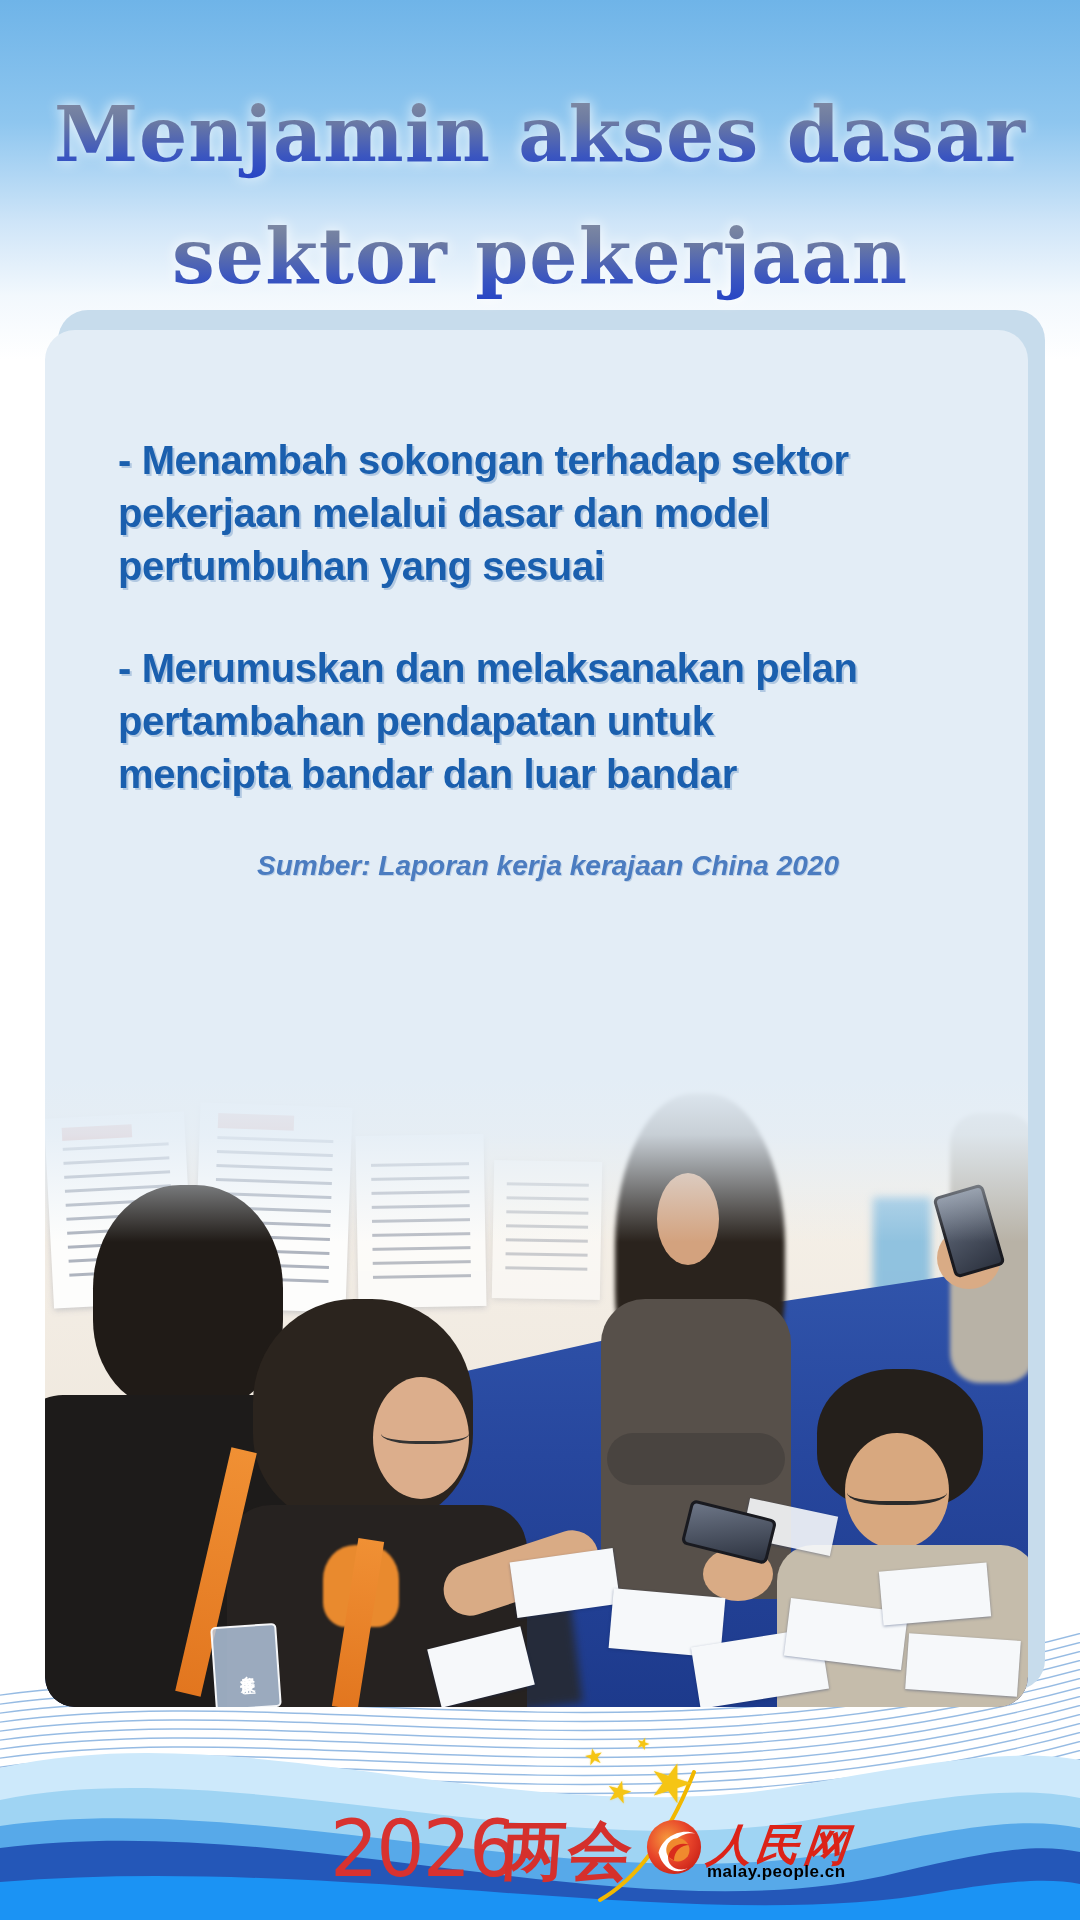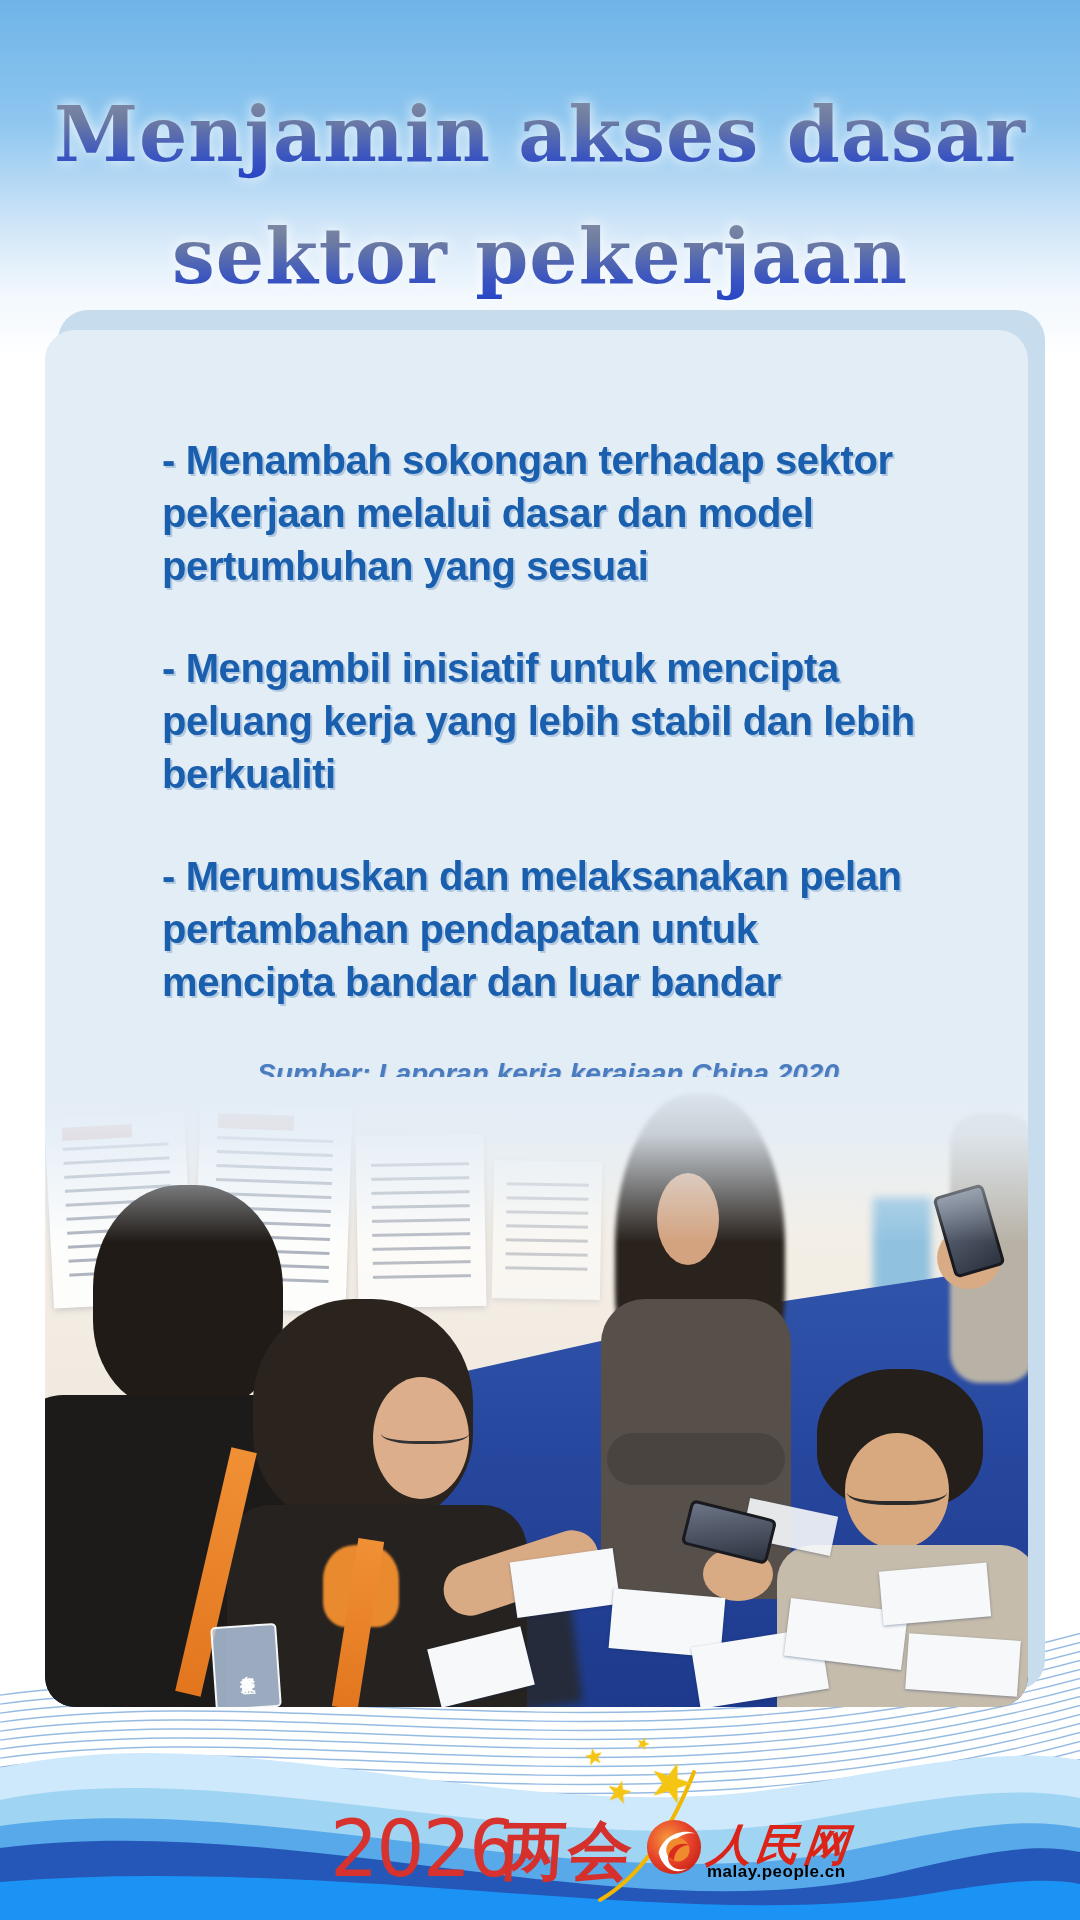--- a/index.html
+++ b/index.html
@@ -21,21 +21,21 @@
 
   
   .card-back{position:absolute;left:58px;top:310px;width:987px;height:1380px;
        background:#c7dcec;border-radius:30px;z-index:2;}
   .card-front{position:absolute;left:45px;top:330px;width:983px;height:1377px;
        background:#e3edf6;border-radius:30px;z-index:3;overflow:hidden;}
 
   .bullets{position:absolute;left:73px;top:104px;width:860px;}
   .bullet{font-weight:bold;font-size:40px;line-height:53px;color:#1a5fae;
        white-space:pre-line;margin-bottom:49px;letter-spacing:-0.4px;
-       text-shadow:2px 2px 0 rgba(137,170,207,0.55);margin-left:44px;}
+       text-shadow:2px 2px 0 rgba(137,170,207,0.55);}
   .source-line{margin-top:12px;text-align:center;font-size:28px;font-weight:bold;
        font-style:italic;color:#4b7cc0;text-shadow:1px 1px 0 rgba(150,180,215,0.5);}
 
   
   .photo{position:absolute;left:0;bottom:0;width:983px;height:630px;overflow:hidden;
        border-radius:0 0 30px 30px;}
   .photo *{position:absolute;}
   .ph-bg{inset:0;background:linear-gradient(180deg,#f7f3ec 0%,#f0e9df 55%,#e6ded2 100%);}
   .board{background:#fdfdfc;box-shadow:0 2px 6px rgba(120,130,150,.35);filter:blur(.6px);}
   .board .blines{position:absolute;left:12%;top:16%;width:76%;height:70%;
@@ -129,23 +129,20 @@
     <div class="title-line">sektor pekerjaan</div>
   </div>
 
   <div class="card-back"></div>
 
   <div class="card-front">
     <div class="bullets">
       <div class="bullet">- Menambah sokongan terhadap sektor
 pekerjaan melalui dasar dan model
 pertumbuhan yang sesuai</div>
-      <div class="bullet">- Mengambil inisiatif untuk mencipta
-peluang kerja yang lebih stabil dan lebih
-berkualiti</div>
       <div class="bullet">- Merumuskan dan melaksanakan pelan
 pertambahan pendapatan untuk
 mencipta bandar dan luar bandar</div>
       <div class="source-line">Sumber: Laporan kerja kerajaan China 2020</div>
     </div>
 
     <div class="photo">
       <div class="ph-bg"></div>
 
       <div class="board" style="left:4px;top:38px;width:140px;height:190px;transform:rotate(-3deg);">

